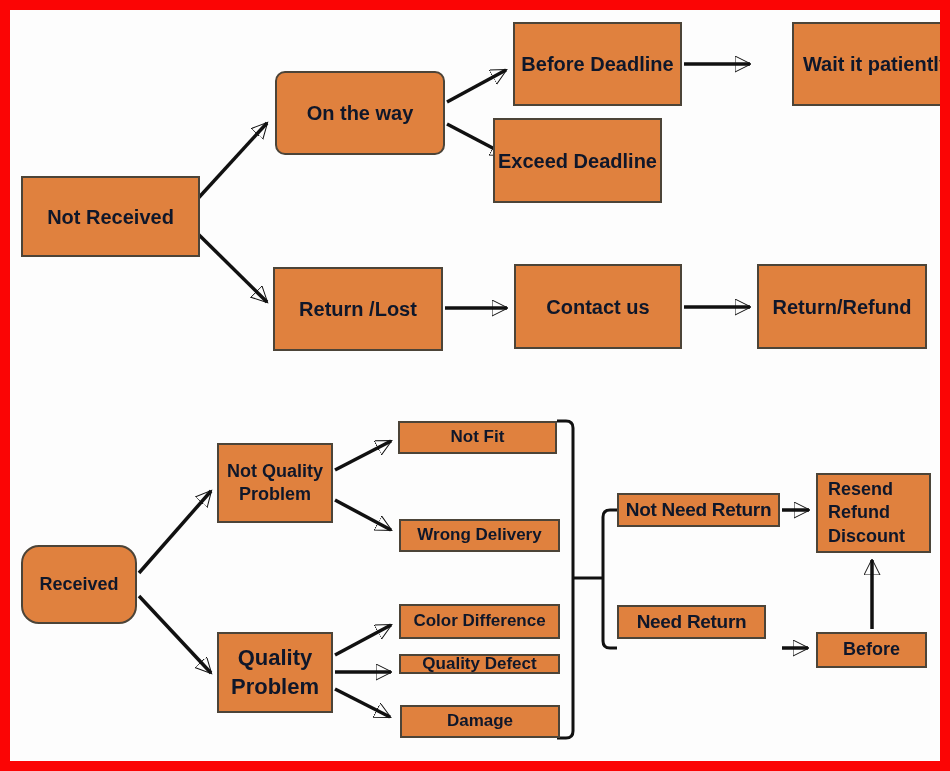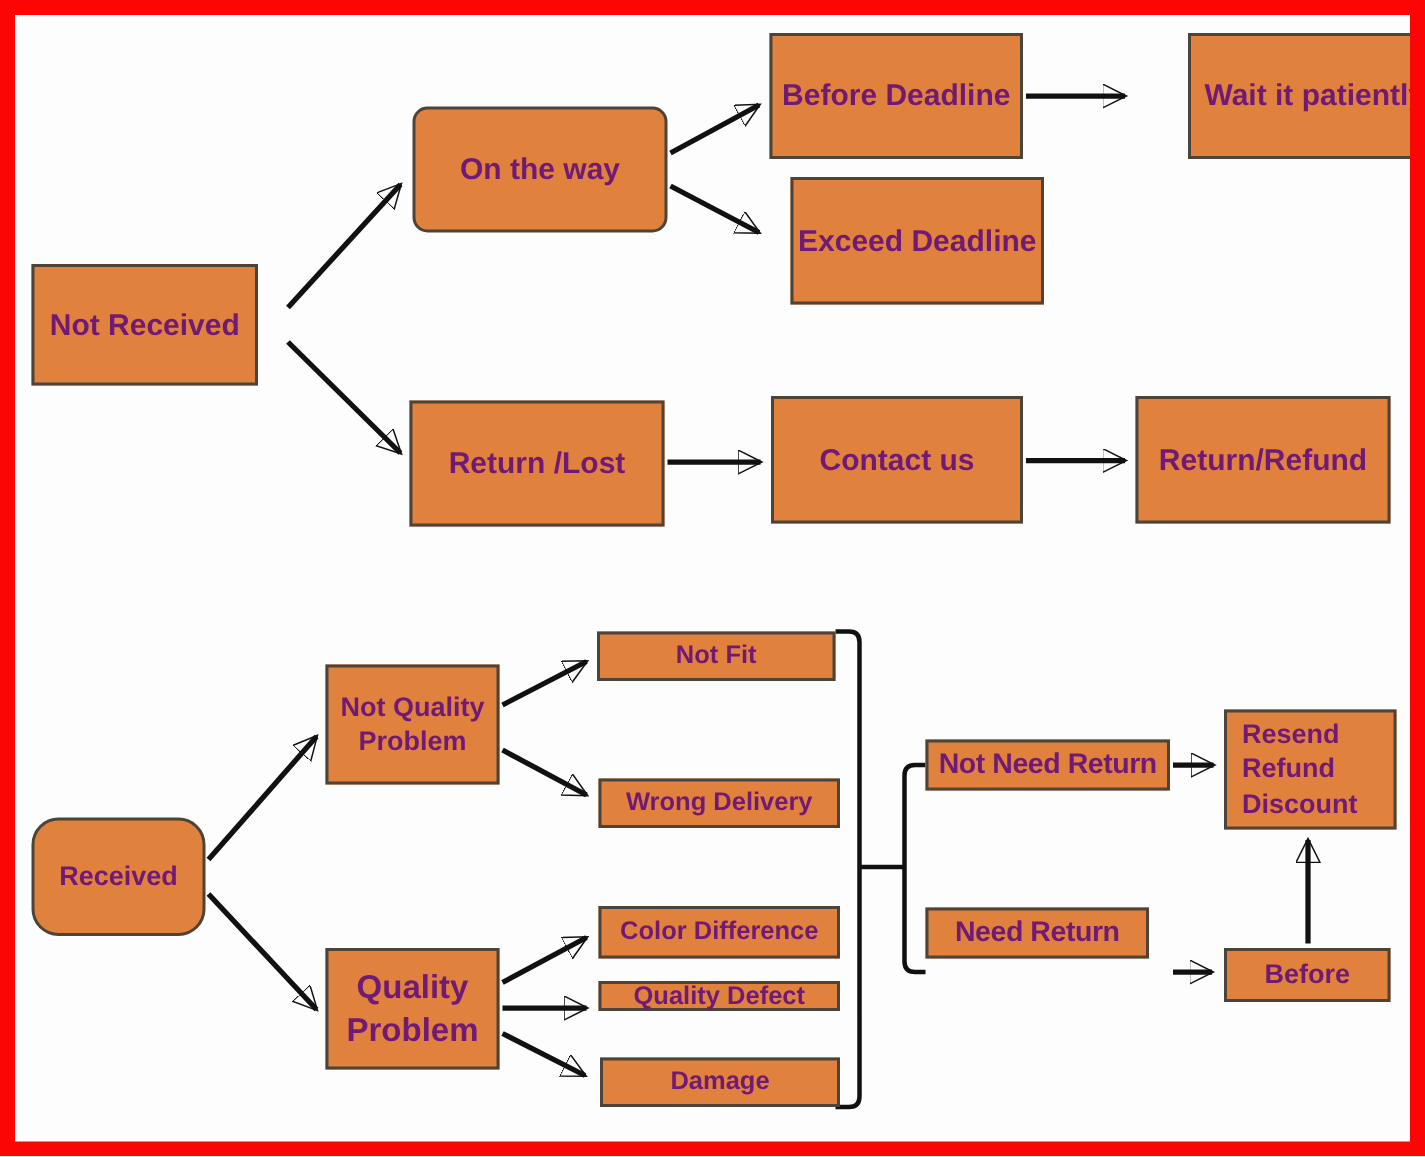--- a/index.html
+++ b/index.html
@@ -18,34 +18,34 @@
   }
   svg.connectors{
     position:absolute;left:0;top:0;width:950px;height:771px;
     z-index:1;
   }
   .node{
     position:absolute;
     box-sizing:border-box;
     background:#e0813e;
     border:2px solid #4c4438;
-    color:#701a75;
+    color:#0f172a;
     font-weight:bold;
     display:flex;align-items:center;justify-content:center;
     text-align:center;
     z-index:2;
   }
   .node span{white-space:pre-line;line-height:1.3;}
   
-  .n-0 {left:21px; top:176px;width:151px;height:81px;font-size:20px;}
+  .n-0 {left:21px; top:176px;width:179px;height:81px;font-size:20px;}
   .n-1 {left:275px;top:71px; width:170px;height:84px;font-size:20px;border-radius:10px;}
   .n-2 {left:273px;top:267px;width:170px;height:84px;font-size:20px;}
   .n-3 {left:513px;top:22px; width:169px;height:84px;font-size:20px;}
   .n-4 {left:757px;top:22px; width:169px;height:84px;font-size:20px;margin-left:35px;}
-  .n-5 {left:527px;top:118px;width:169px;height:85px;font-size:20px;align-items:center;}
+  .n-5 {left:493px;top:118px;width:169px;height:85px;font-size:20px;align-items:center;}
   .n-6 {left:514px;top:264px;width:168px;height:85px;font-size:20px;}
   .n-7 {left:757px;top:264px;width:170px;height:85px;font-size:20px;}
   .n-8 {left:21px; top:545px;width:116px;height:79px;font-size:18px;border-radius:18px;}
   .n-9 {left:217px;top:443px;width:116px;height:80px;font-size:18px;}
   .n-10{left:217px;top:632px;width:116px;height:81px;font-size:22px;}
   .n-11{left:398px;top:421px;width:159px;height:33px;font-size:17px;}
   .n-12{left:399px;top:519px;width:161px;height:33px;font-size:17px;}
   .n-13{left:399px;top:604px;width:161px;height:35px;font-size:17px;}
   .n-14{left:399px;top:654px;width:161px;height:20px;font-size:17px;}
   .n-15{left:400px;top:705px;width:160px;height:33px;font-size:17px;}

